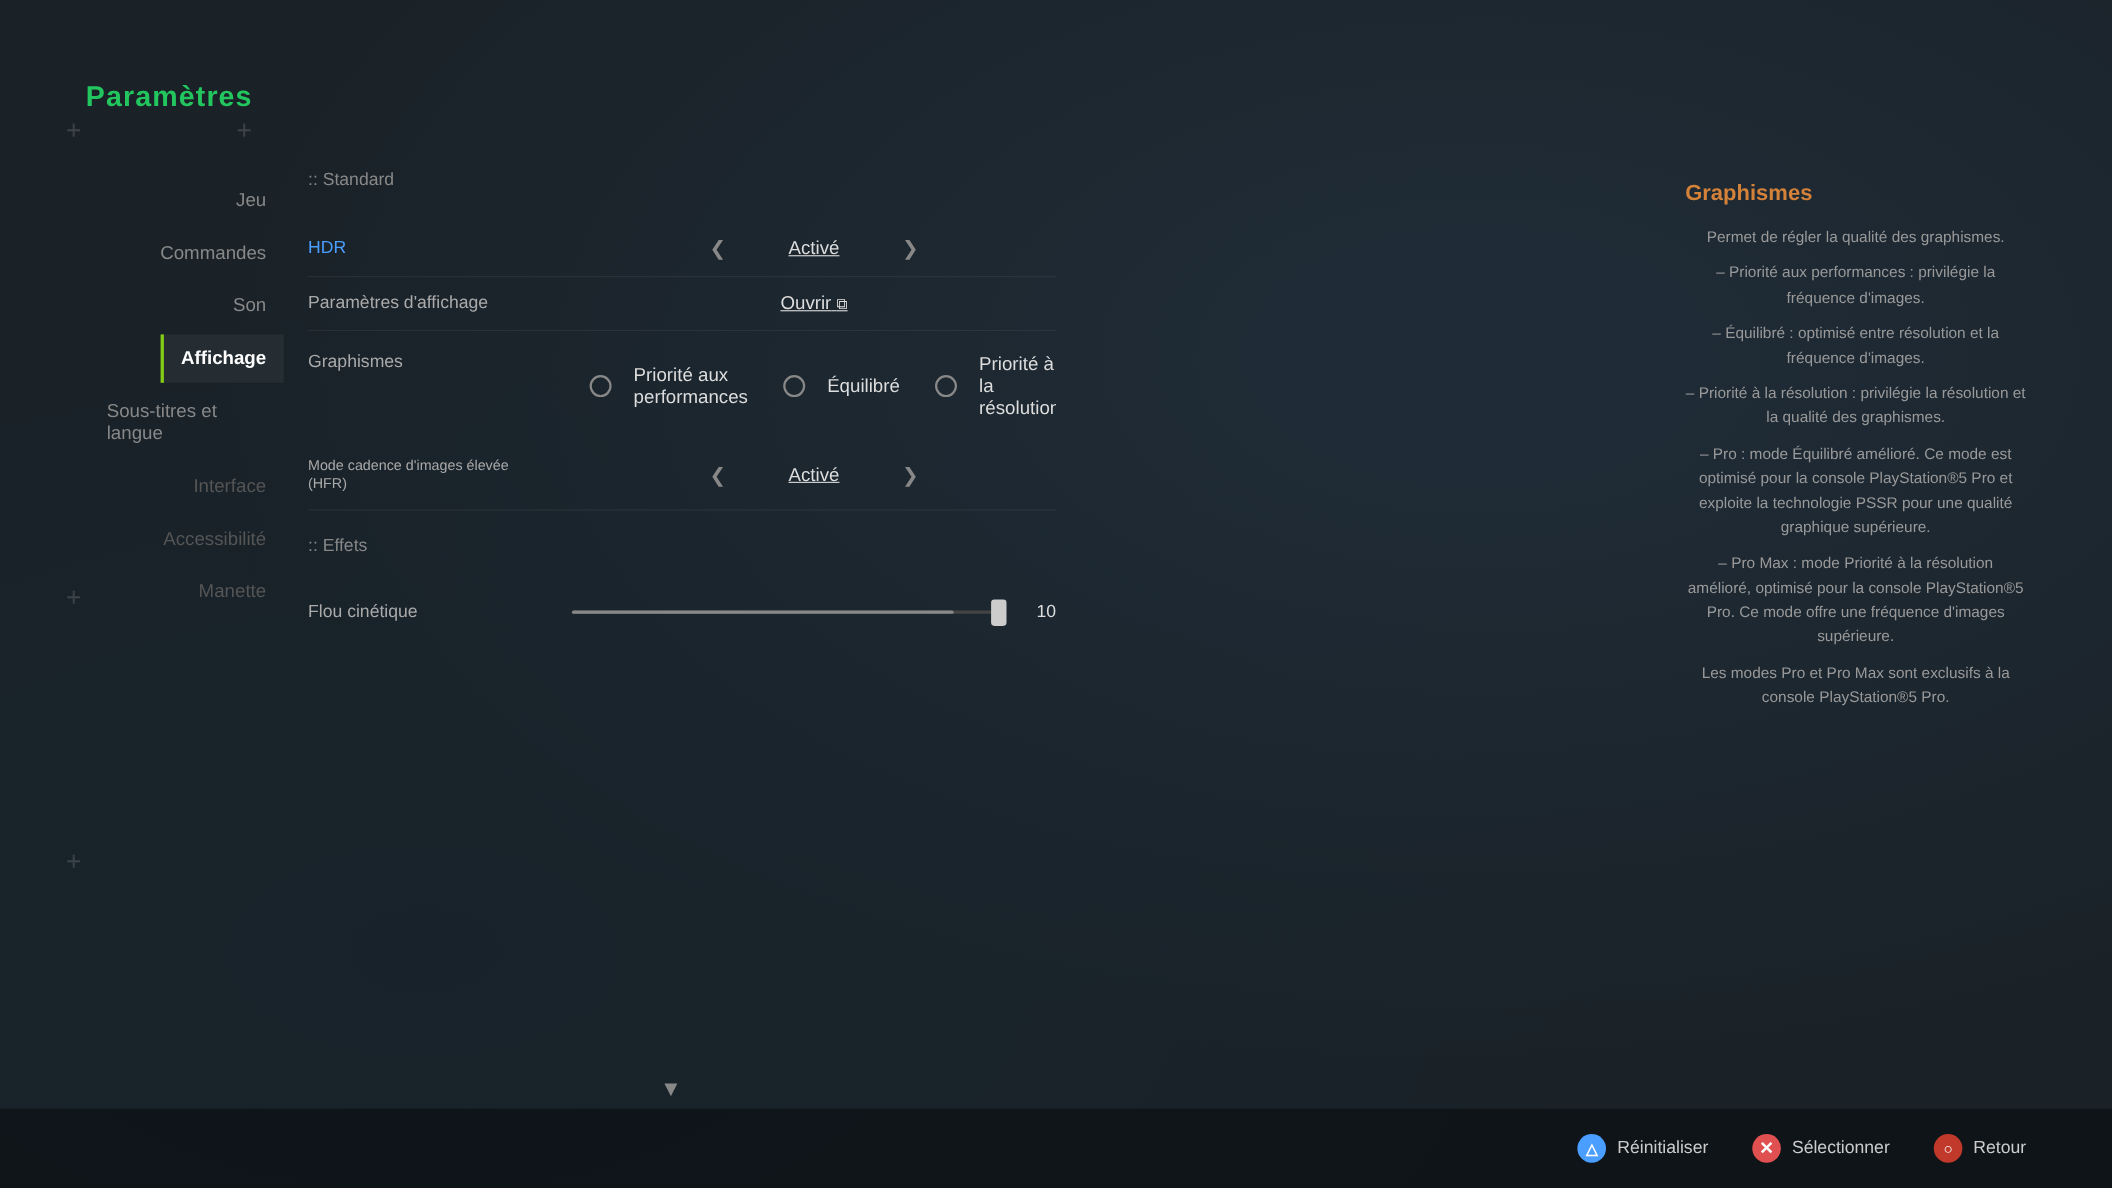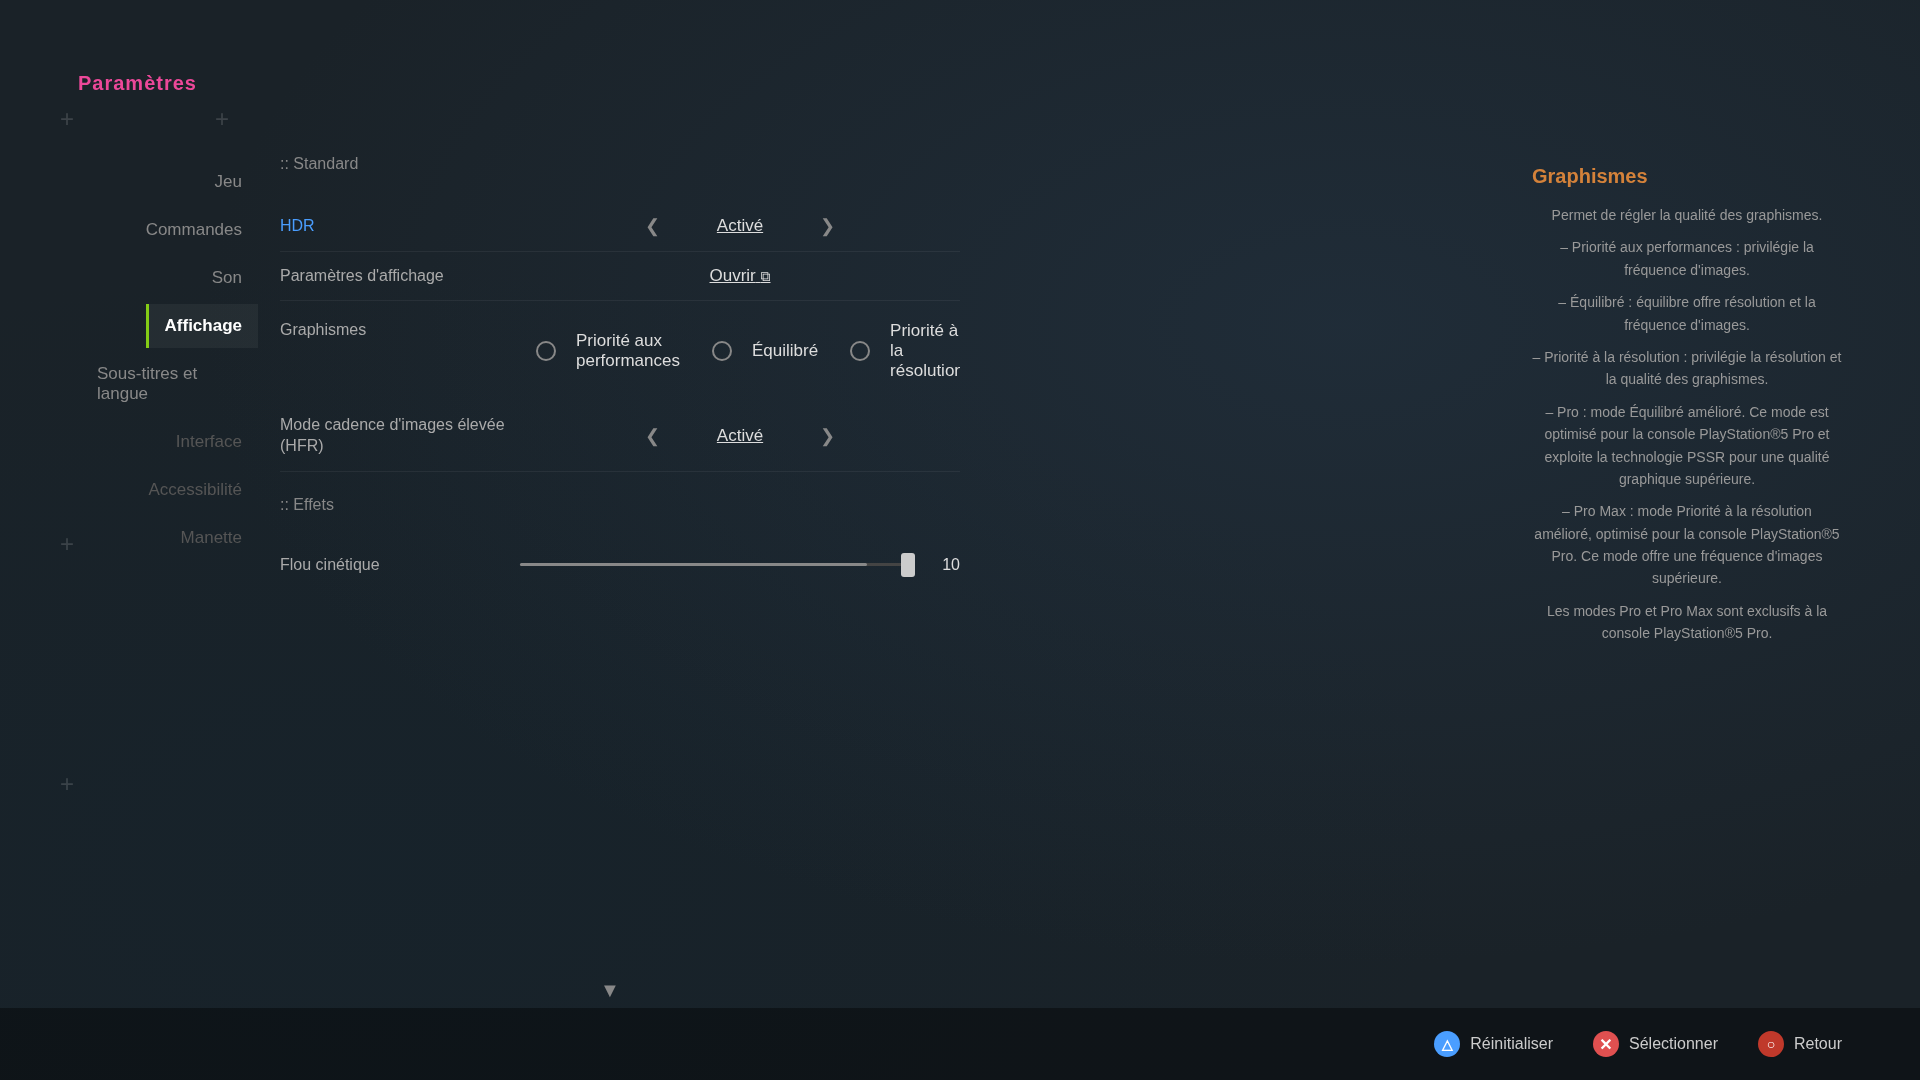--- a/index.html
+++ b/index.html
@@ -30,23 +30,23 @@
       height: 1080px;
       display: flex;
       flex-direction: column;
     }
 
     
     .page-title {
       position: absolute;
       top: 72px;
       left: 78px;
-      font-size: 20px;
+      font-size: 26px;
       font-weight: bold;
-      color: #ec4899;
+      color: #22c55e;
       letter-spacing: 1px;
     }
 
     
     .sidebar {
       position: absolute;
       top: 160px;
       left: 78px;
       width: 180px;
       display: flex;
@@ -442,21 +442,21 @@
 
         <div class="radio-option selected">
           <div class="radio-circle checked"></div>
           <span class="radio-label">Pro Max</span>
         </div>
 
       </div>
     </div>
 
     <div class="setting-row">
-      <div class="hfr-label" style="width:240px; flex-shrink:0; font-size:16px; color:#aaa; line-height:1.3;">
+      <div class="hfr-label" style="width:240px; flex-shrink:0; font-size:13px; color:#aaa; line-height:1.3;">
         Mode cadence d'images élevée<br>(HFR)
       </div>
       <div class="setting-control">
         <span class="arrow-btn">❮</span>
         <span class="control-value">Activé</span>
         <span class="arrow-btn">❯</span>
       </div>
     </div>
 
     <div class="section-effets">
@@ -476,21 +476,21 @@
 
   </div>
 
   <div class="scroll-indicator">▼</div>
 
   <div class="right-panel">
     <div class="right-panel-title">Graphismes</div>
     <div class="right-panel-desc">
       <p>Permet de régler la qualité des graphismes.</p>
       <p>– Priorité aux performances : privilégie la fréquence d'images.</p>
-      <p>– Équilibré : équilibre offre résolution et la fréquence d'images.</p>
+      <p>– Équilibré : optimisé entre résolution et la fréquence d'images.</p>
       <p>– Priorité à la résolution : privilégie la résolution et la qualité des graphismes.</p>
       <p>– Pro : mode Équilibré amélioré. Ce mode est optimisé pour la console PlayStation®5 Pro et exploite la technologie PSSR pour une qualité graphique supérieure.</p>
       <p>– Pro Max : mode Priorité à la résolution amélioré, optimisé pour la console PlayStation®5 Pro. Ce mode offre une fréquence d'images supérieure.</p>
       <p>Les modes Pro et Pro Max sont exclusifs à la console PlayStation®5 Pro.</p>
     </div>
   </div>
 
   <div class="bottom-bar">
 
     <div class="bottom-action">

